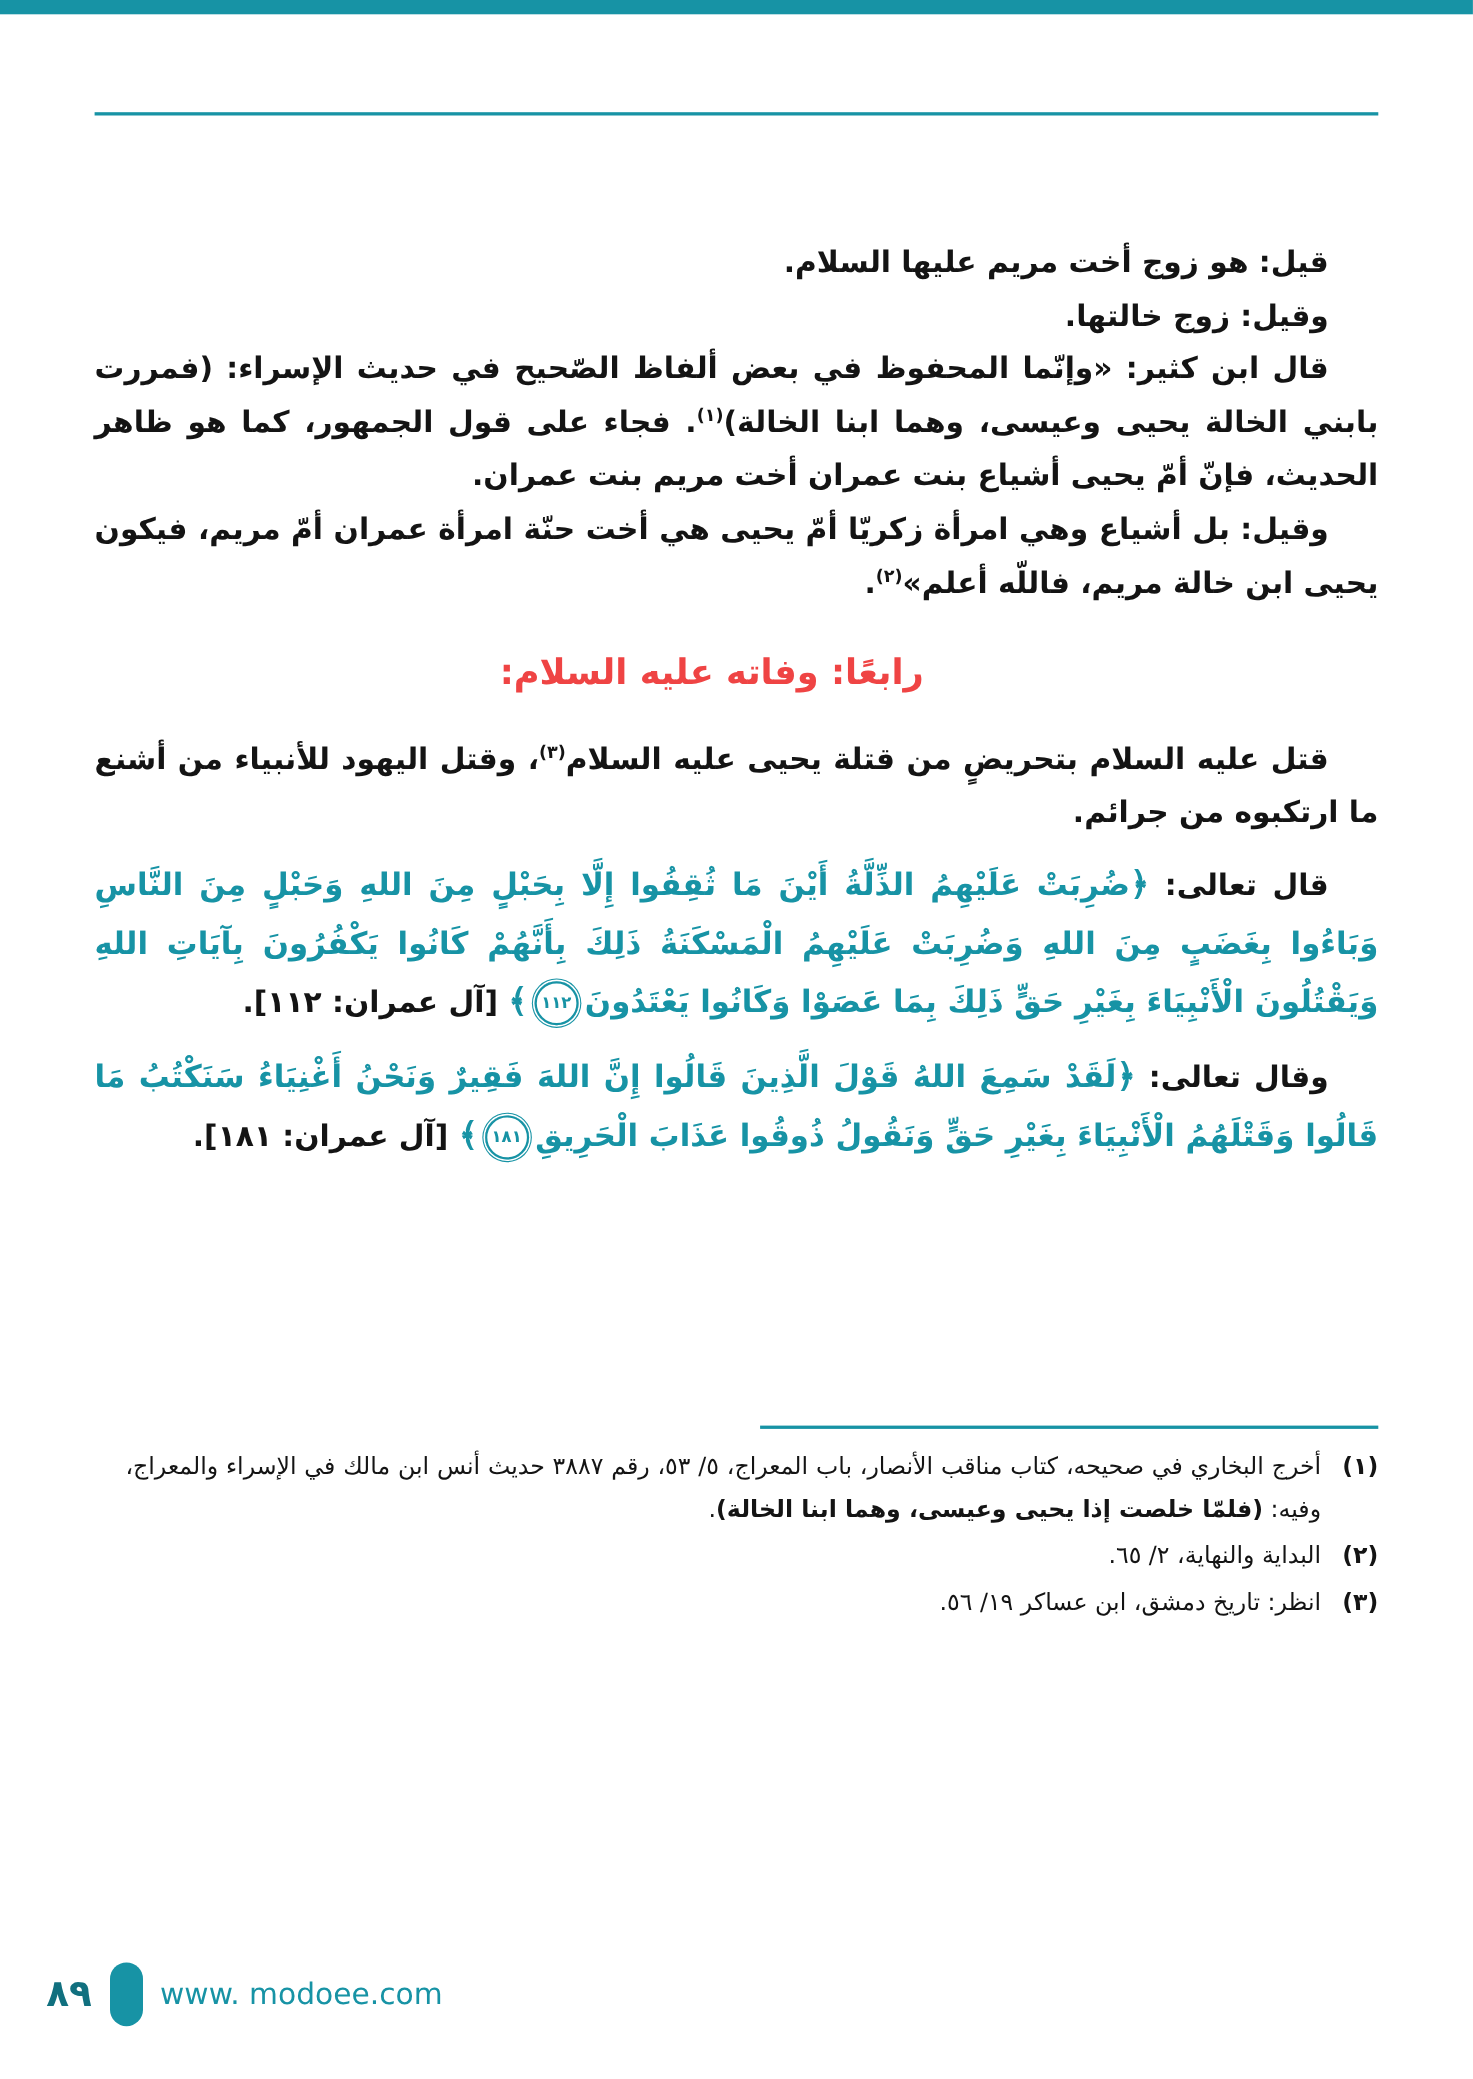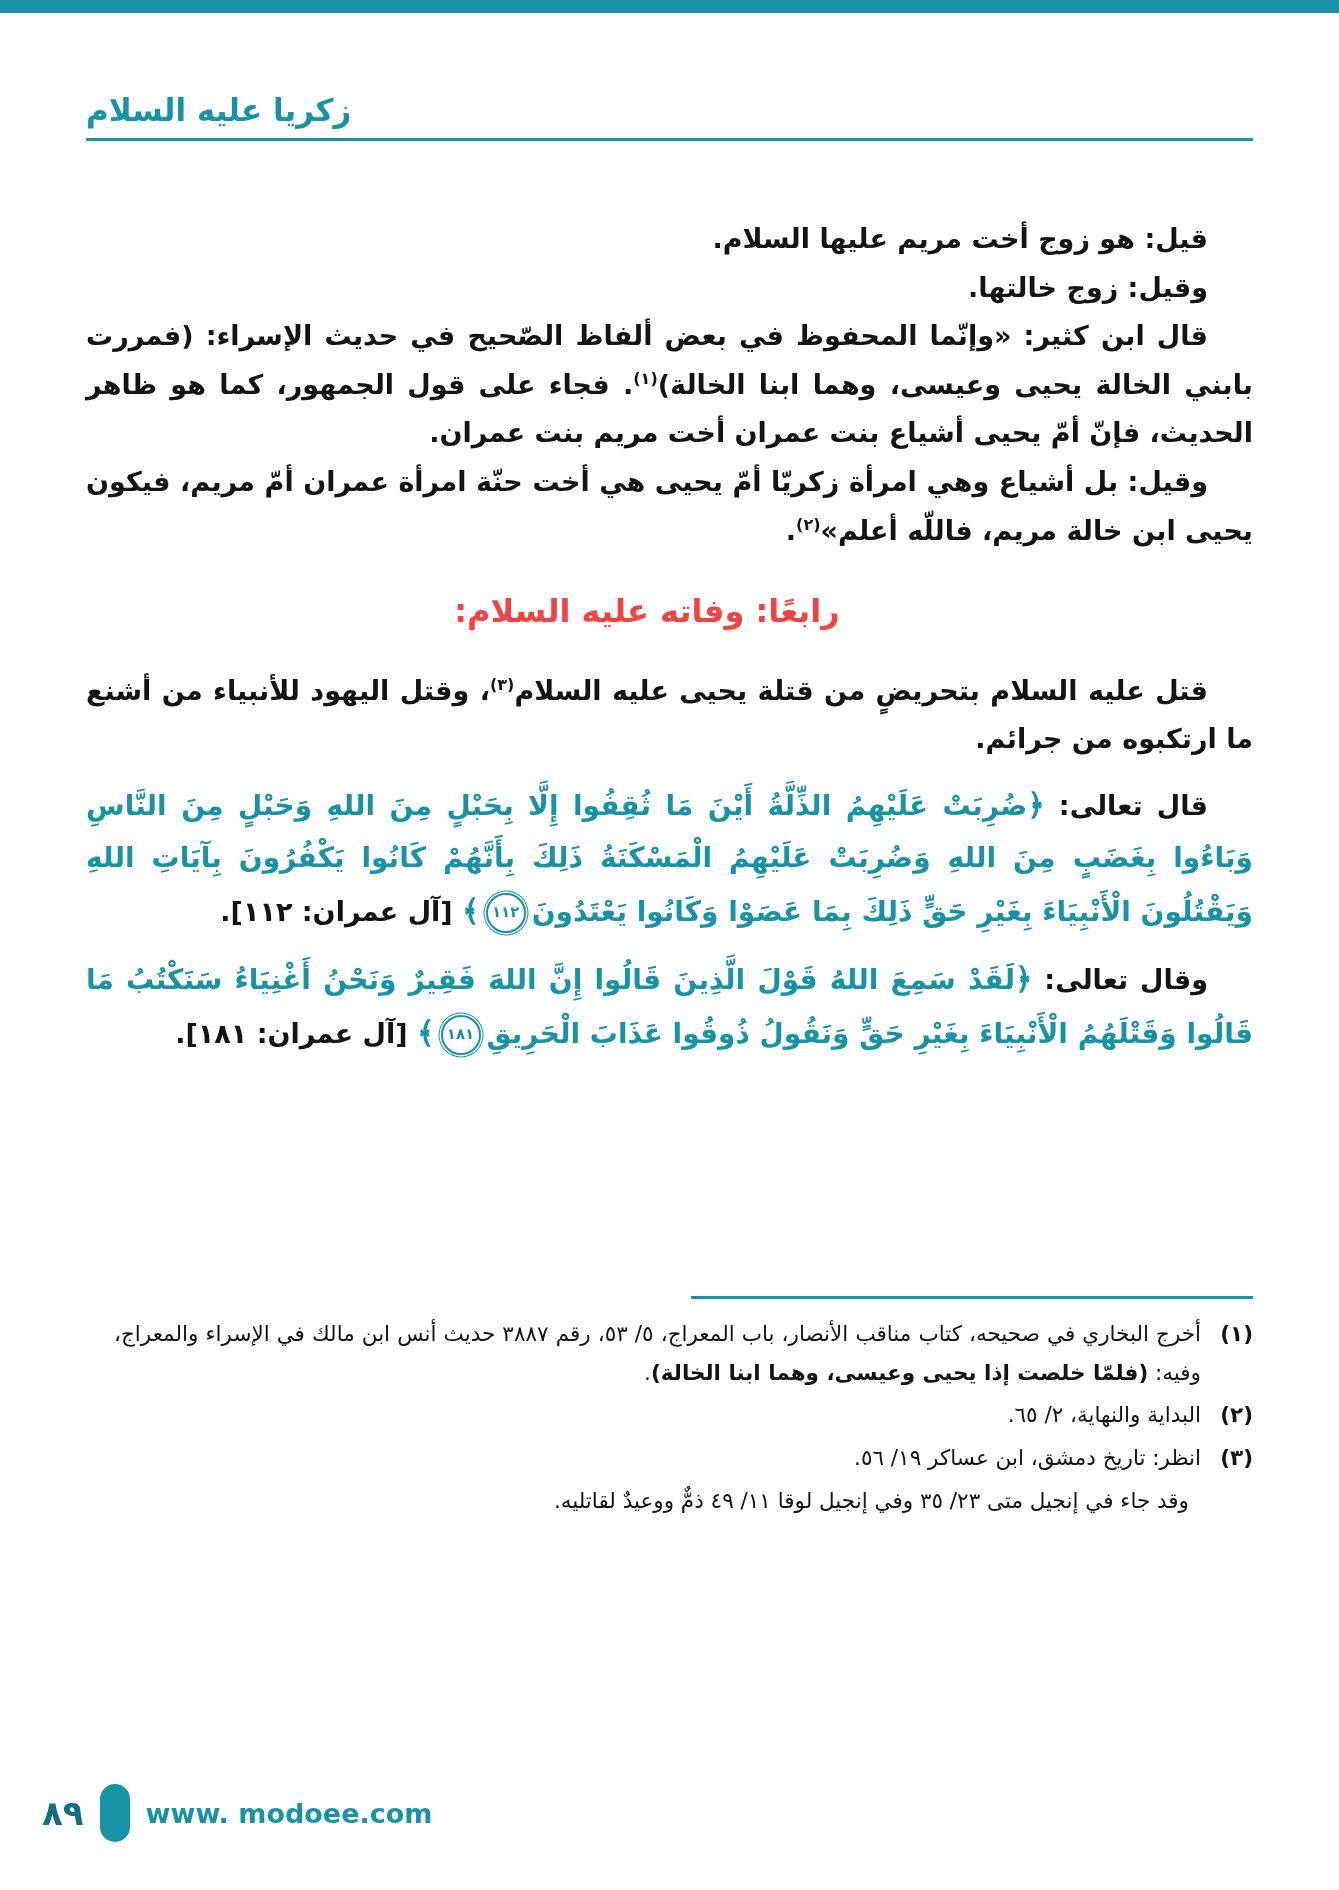--- a/index.html
+++ b/index.html
@@ -83,30 +83,29 @@
     padding-left:42px;box-sizing:border-box;
   }
   .page-number{
     color:#11707f;font-size:34px;font-weight:bold;
     font-family:"DejaVu Sans",sans-serif;
   }
   .footer-pill{
     width:30px;height:58px;background:#1793a5;border-radius:15px;
   }
   .footer-url{
-    color:#1793a5;font-size:27px;font-weight:bold;direction:ltr;
+    color:#1793a5;font-size:27px;font-weight:normal;direction:ltr;
   }
 </style>
 </head>
 <body>
 
 <div class="top-bar"></div>
 
 <div class="header">
-  <div class="header-title">زكريا عليه السلام</div>
   <div class="header-rule"></div>
 </div>
 
 <div class="content">
 
   <p class="para"><span class="lead">قيل:</span><span> هو زوج أخت مريم عليها السلام.</span></p>
 
   <p class="para"><span class="lead">وقيل:</span><span> زوج خالتها.</span></p>
 
   <p class="para"><span class="lead">قال ابن كثير:</span><span> «وإنّما المحفوظ في بعض ألفاظ الصّحيح في حديث الإسراء: </span><span class="footnote-bold">(فمررت بابني الخالة يحيى وعيسى، وهما ابنا الخالة)</span><span class="sup-ref">(١)</span><span>. فجاء على قول الجمهور، كما هو ظاهر الحديث، فإنّ أمّ يحيى أشياع بنت عمران أخت مريم بنت عمران.</span></p>
@@ -134,20 +133,19 @@
   <div class="footnote">
     <span class="footnote-num">(٢)</span>
     <span class="footnote-text">البداية والنهاية، ٢/ ٦٥.</span>
   </div>
 
   <div class="footnote">
     <span class="footnote-num">(٣)</span>
     <span class="footnote-text">انظر: تاريخ دمشق، ابن عساكر ١٩/ ٥٦.</span>
   </div>
 
-  <div class="footnote-extra">وقد جاء في إنجيل متى ٢٣/ ٣٥ وفي إنجيل لوقا ١١/ ٤٩ ذمٌّ ووعيدٌ لقاتليه.</div>
 </div>
 
 <div class="footer">
   <span class="page-number">٨٩</span>
   <span class="footer-pill"></span>
   <span class="footer-url">www. modoee.com</span>
 </div>
 
 </body></html>

